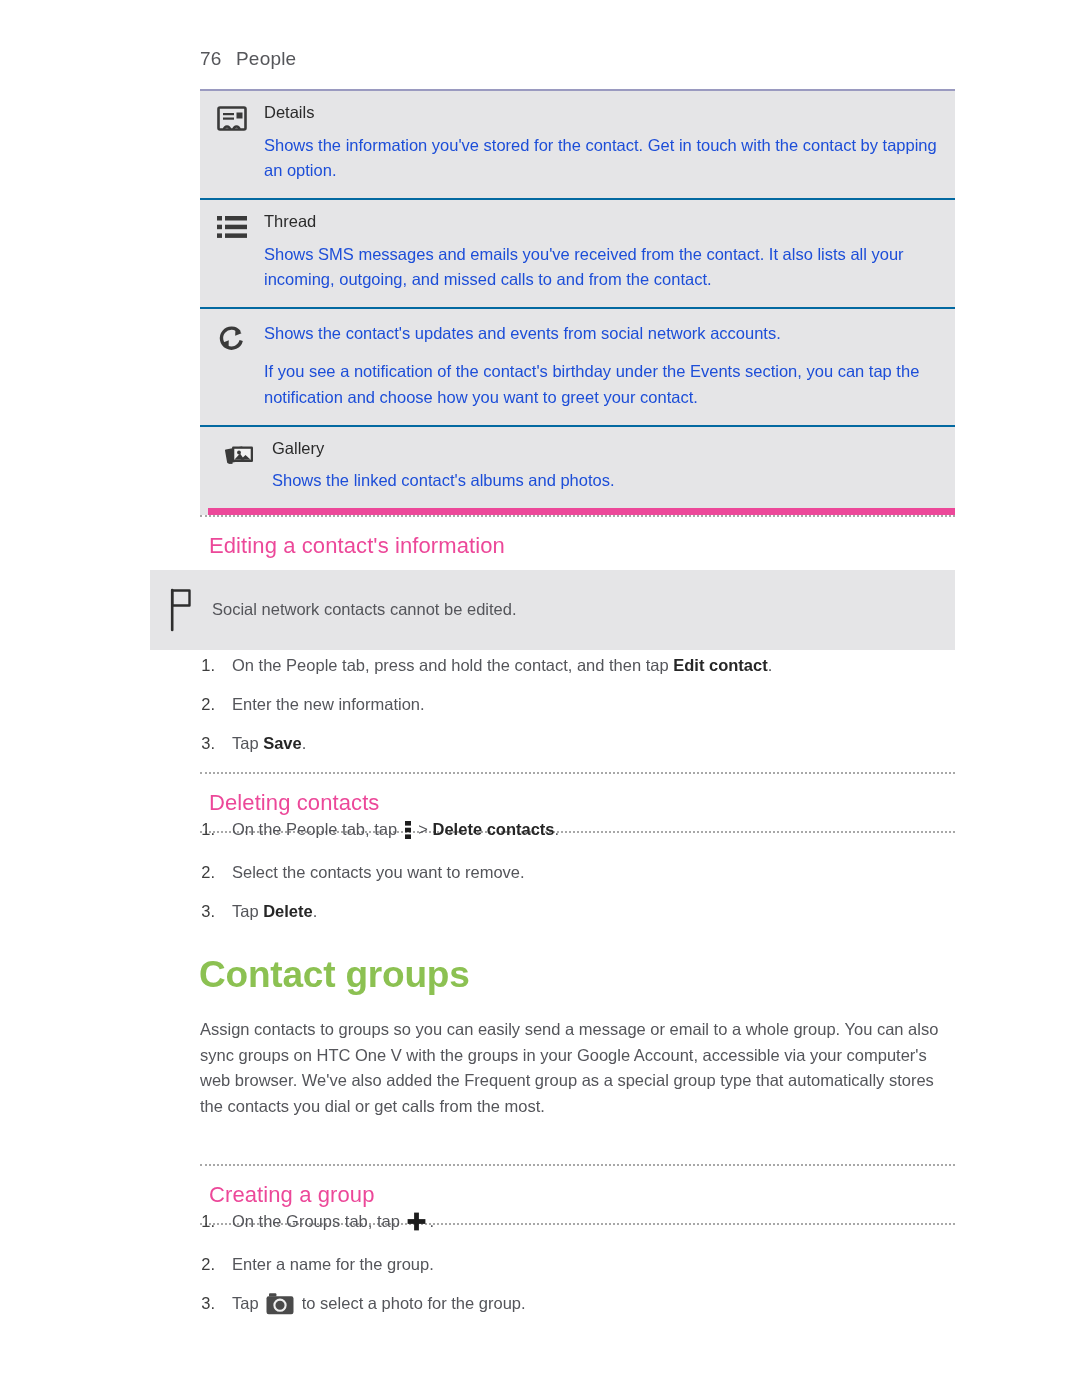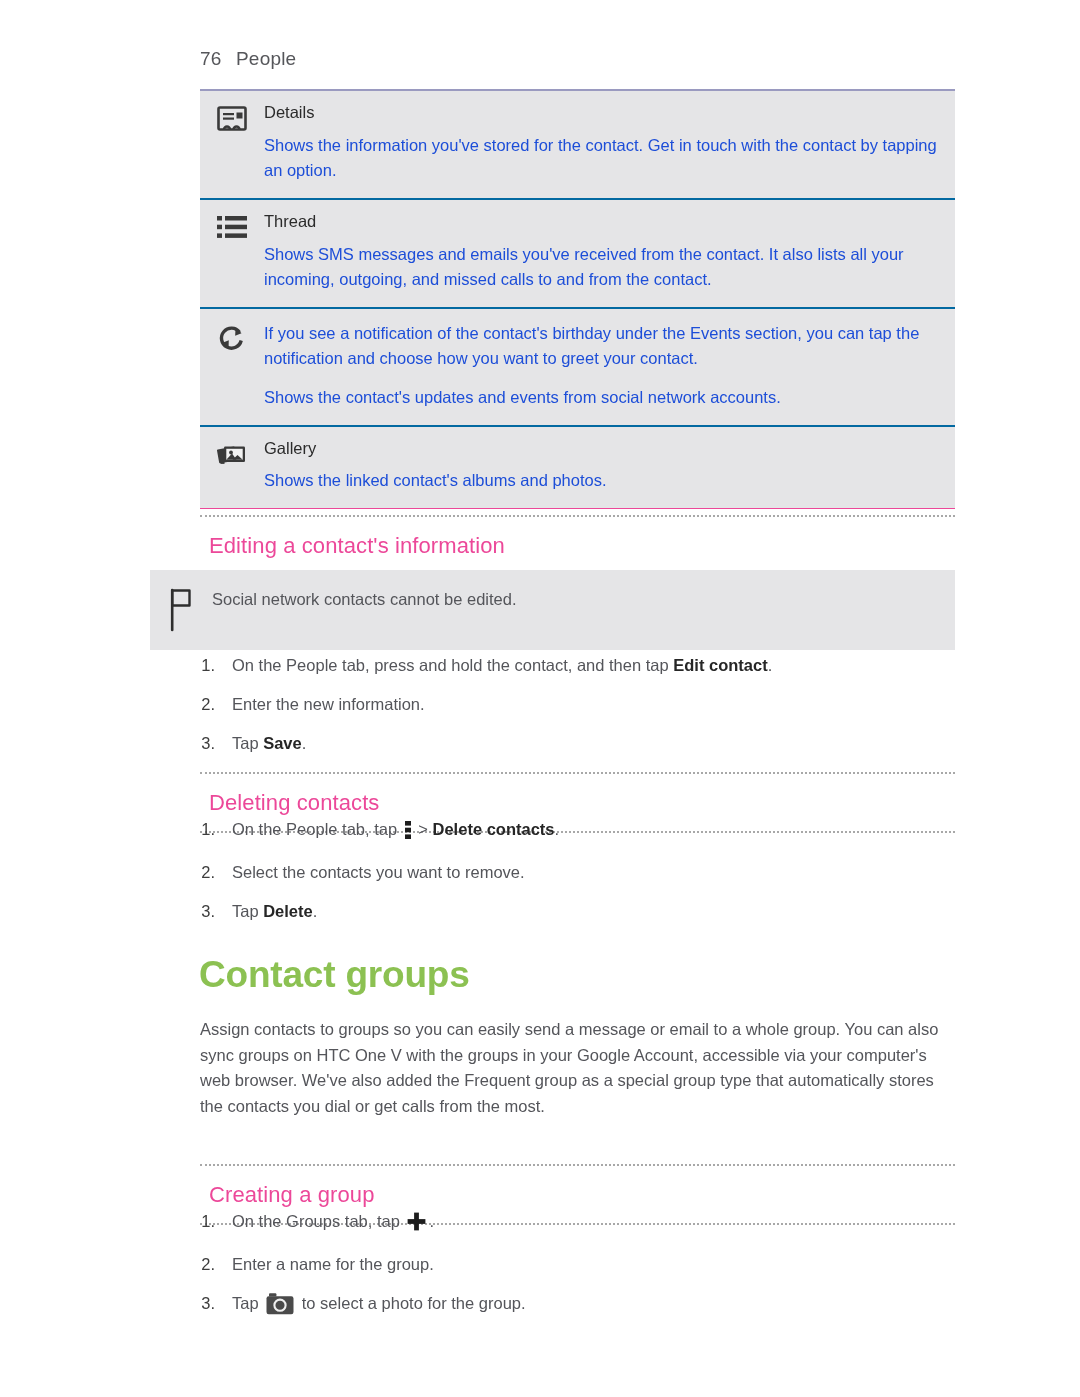--- a/index.html
+++ b/index.html
@@ -45,21 +45,21 @@
     border-top: 2px solid #9a9ac0;
     box-sizing: border-box;
   }
   .feature-row {
     display: flex;
     align-items: flex-start;
     padding: 12px 0 14px 0;
     border-bottom: 2px solid #0369a1;
     box-sizing: border-box;
   }
-  .feature-row:last-child { border-bottom: 1px solid #ec4899; }
+  .feature-row:last-child { border-bottom: 7px solid #ec4899; margin-left: 8px; }
   .feature-icon-cell {
     width: 64px;
     flex: 0 0 64px;
     display: flex;
     justify-content: center;
     padding-top: 3px;
   }
   .feature-body { flex: 1 1 auto; padding-right: 12px; }
   .feature-title {
     font-size: 16.5px;
@@ -227,22 +227,22 @@
 
     <div class="feature-row">
       <div class="feature-icon-cell">
         <svg class="ico" width="28" height="28" viewBox="0 0 28 28" aria-hidden="true">
           <path d="M21.5 8.2 A10 10 0 1 0 23.2 16.5" fill="none" stroke="#3a3a3a" stroke-width="3.4" stroke-linecap="butt"></path>
           <path d="M17.5 3 L23.5 9.2 L17.2 11.8 Z" fill="#3a3a3a"></path>
           <path d="M10.5 25 L4.5 18.8 L10.8 16.2 Z" fill="#3a3a3a"></path>
         </svg>
       </div>
       <div class="feature-body">
+        <p class="feature-desc">Shows the contact's updates and events from social network accounts.</p>
         <p class="feature-desc">If you see a notification of the contact's birthday under the Events section, you can tap the notification and choose how you want to greet your contact.</p>
-        <p class="feature-desc">Shows the contact's updates and events from social network accounts.</p>
       </div>
     </div>
 
     <div class="feature-row">
       <div class="feature-icon-cell">
         <svg class="ico" width="30" height="26" viewBox="0 0 30 26" aria-hidden="true">
           <g transform="rotate(-10 15 13)">
             <rect x="1" y="5" width="18" height="14" rx="1" fill="#3a3a3a"></rect>
           </g>
           <rect x="7" y="4.5" width="21" height="15.5" rx="1.2" fill="#3a3a3a"></rect>
@@ -258,21 +258,21 @@
         <p class="feature-desc">Shows the linked contact's albums and photos.</p>
       </div>
     </div>
 
   </div>
 
   <div class="sec-head" style="top:515px;">
     <h2>Editing a contact's information</h2>
   </div>
 
-  <div class="note-box" style="top:570px;">
+  <div class="note-box" style="top:570px;align-items:center;">
     <div class="note-icon-cell">
       <svg class="ico" width="24" height="44" viewBox="0 0 24 44" aria-hidden="true">
         <path d="M3.2 2 L3.2 42" fill="none" stroke="#2e2e2e" stroke-width="2.6" stroke-linecap="round"></path>
         <path d="M3.2 2.5 L20.5 2.5 L20.5 17.5 L3.2 17.5 Z" fill="none" stroke="#2e2e2e" stroke-width="2.4" stroke-linejoin="round"></path>
       </svg>
     </div>
     <div class="note-text">Social network contacts cannot be edited.</div>
   </div>
 
   <ol class="steps" style="top:653px;">

